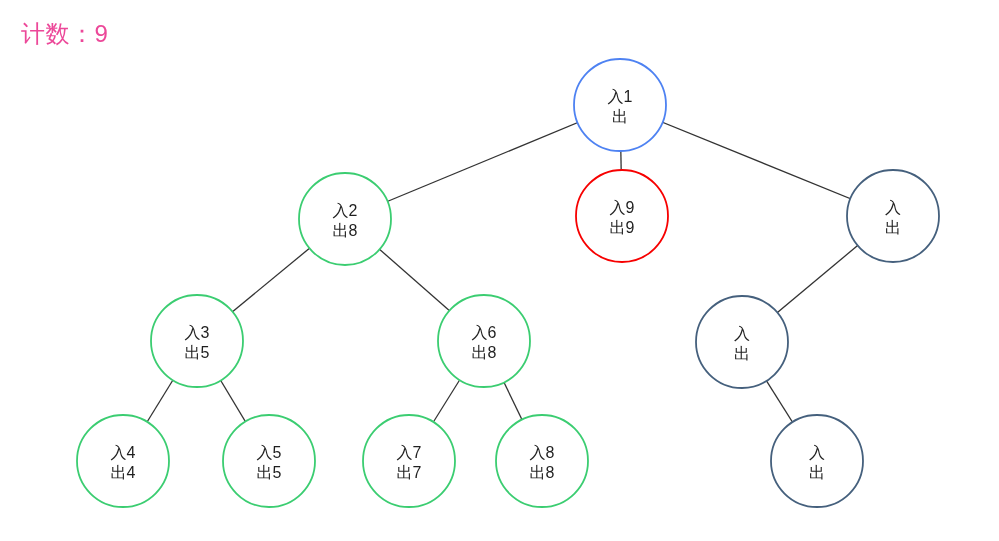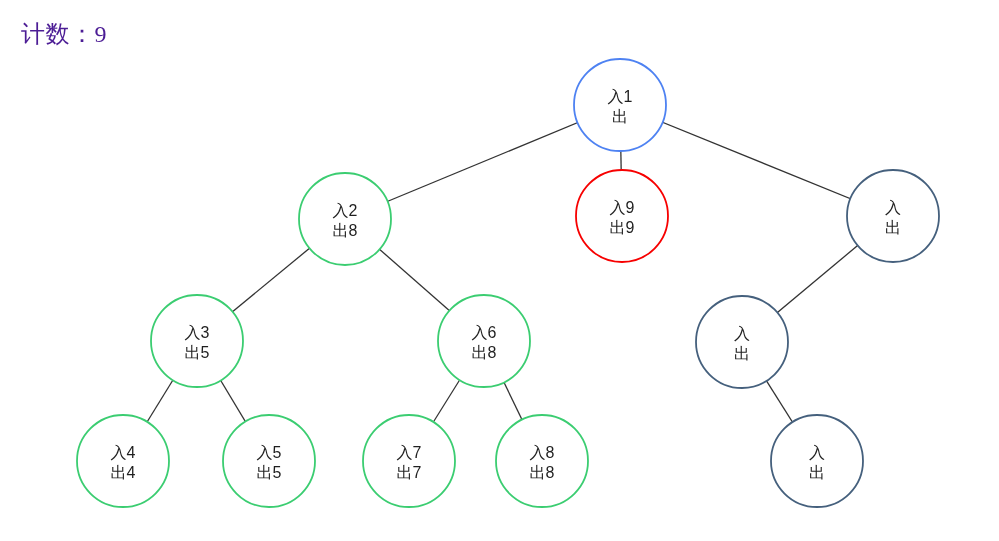--- a/index.html
+++ b/index.html
@@ -32,21 +32,21 @@
   .tree-svg text {
     font-family: "Liberation Sans", "DejaVu Sans", sans-serif;
     font-size: 16px;
     text-anchor: middle;
   }
 </style>
 </head>
 <body>
 
 <div class="stage" style="background: rgb(255, 255, 255);">
-  <div class="counter" style="color: #4c1d95; font-family: Liberation Serif, serif;">
+  <div class="counter" style="color: #ec4899;">
     <span>计数：</span><span>9</span>
   </div>
   <svg class="tree-svg" width="999" height="541" viewBox="0 0 999 541">
       <line x1="620" y1="105" x2="345" y2="219" stroke="#333333" stroke-width="1.3"></line>
       <line x1="620" y1="105" x2="622" y2="216" stroke="#333333" stroke-width="1.3"></line>
       <line x1="620" y1="105" x2="893" y2="216" stroke="#333333" stroke-width="1.3"></line>
       <line x1="345" y1="219" x2="197" y2="341" stroke="#333333" stroke-width="1.3"></line>
       <line x1="345" y1="219" x2="484" y2="341" stroke="#333333" stroke-width="1.3"></line>
       <line x1="197" y1="341" x2="123" y2="461" stroke="#333333" stroke-width="1.3"></line>
       <line x1="197" y1="341" x2="269" y2="461" stroke="#333333" stroke-width="1.3"></line>

